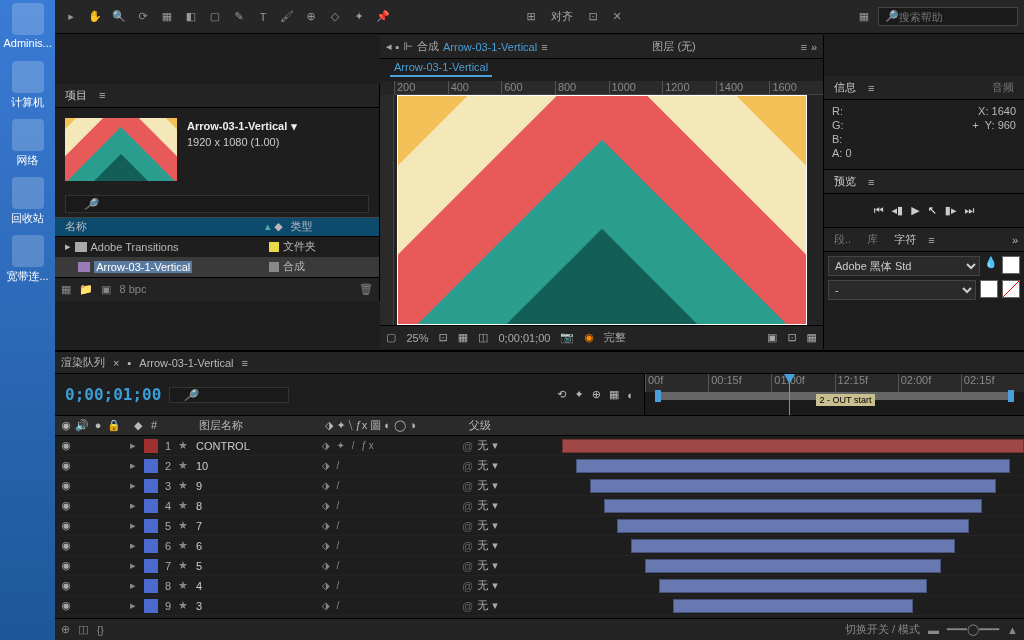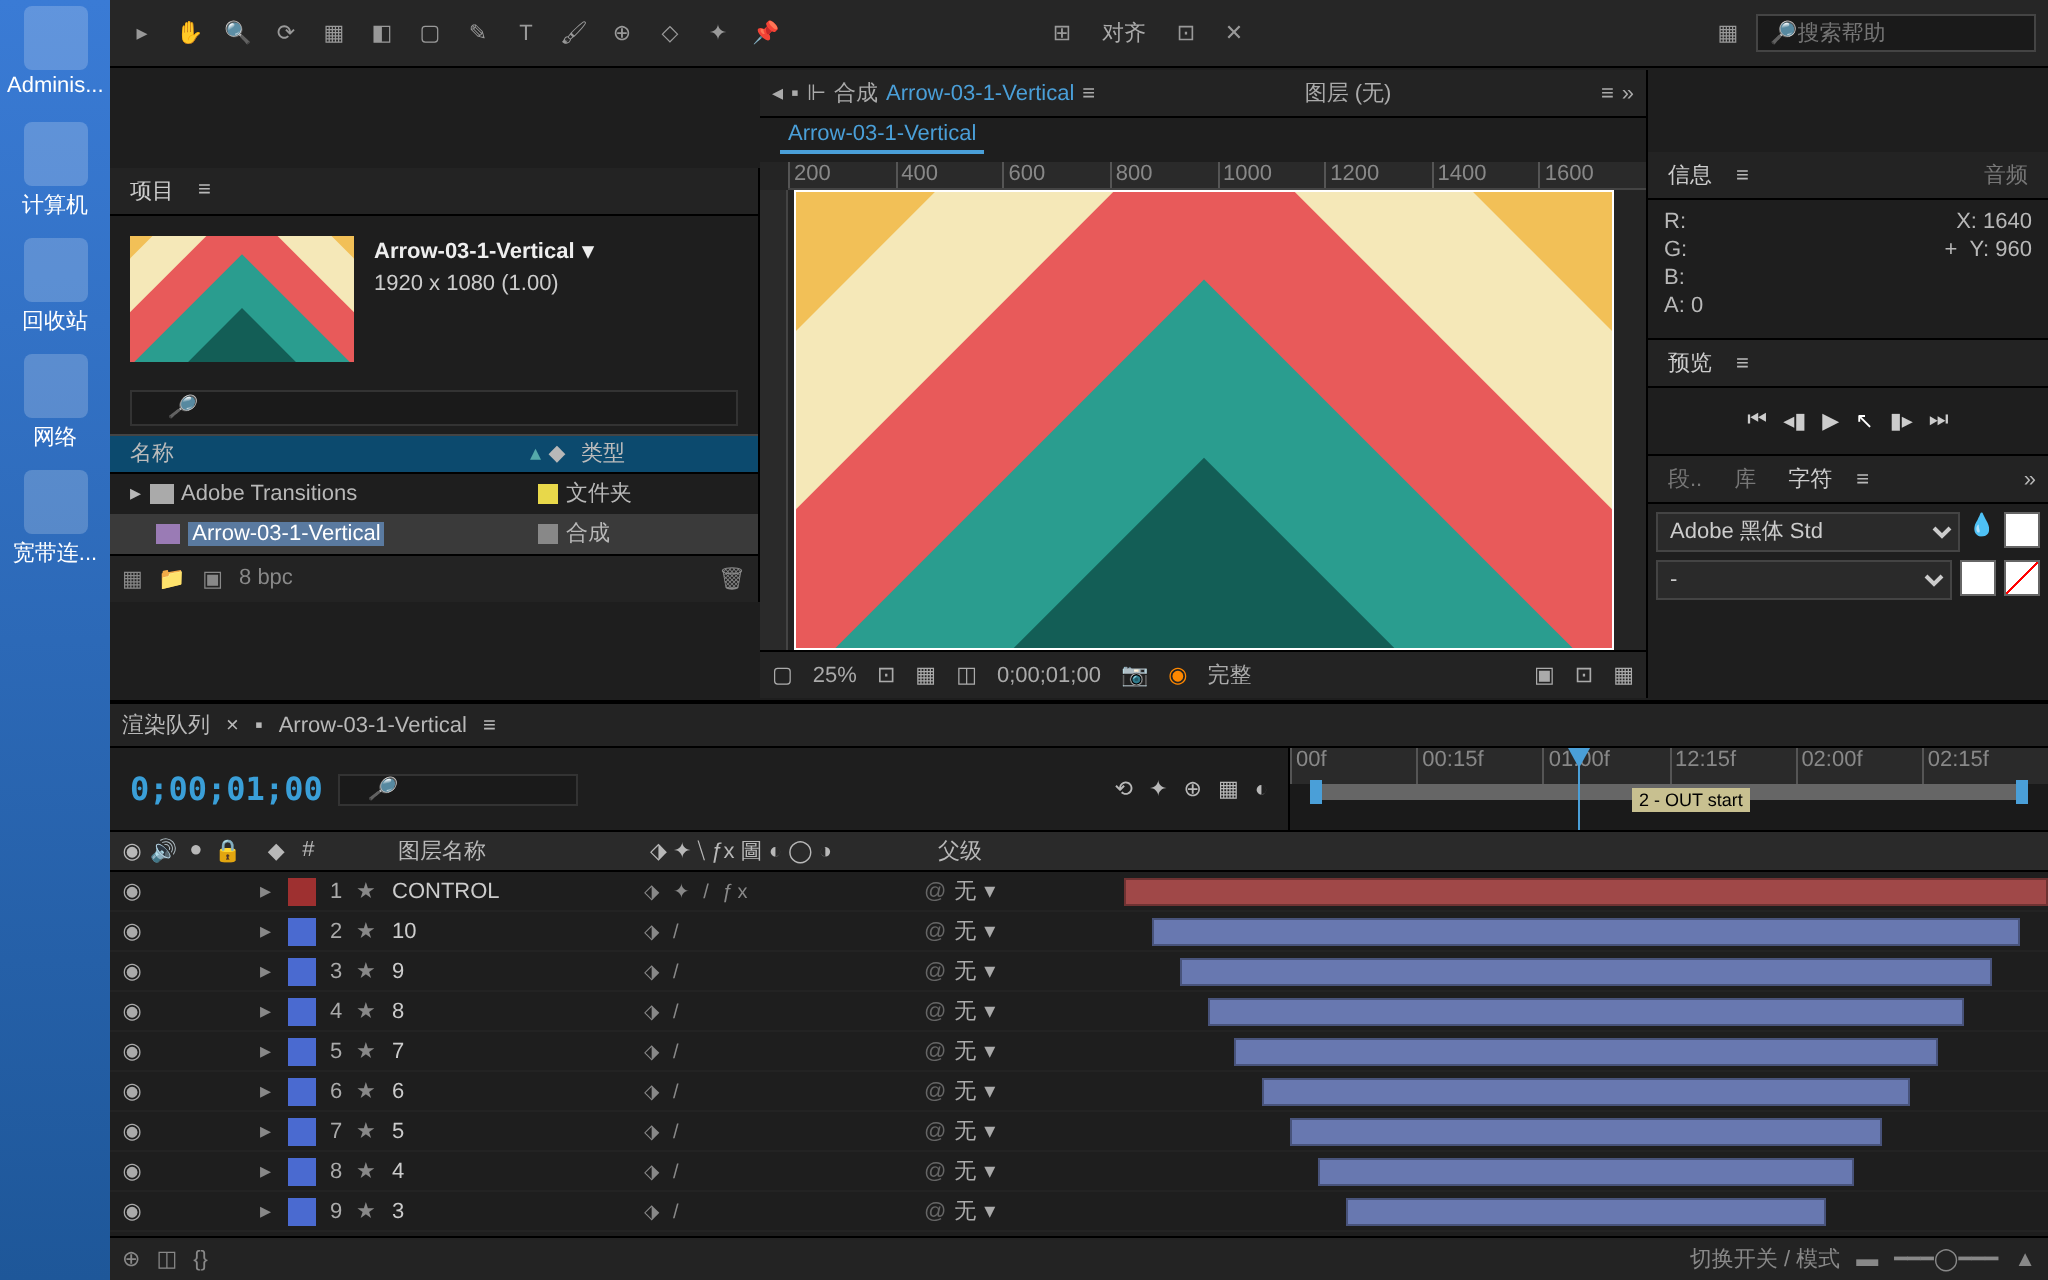--- a/index.html
+++ b/index.html
@@ -110,25 +110,25 @@
       <div class="desktop-icon">
         <div class="ico"></div>
         <div>Adminis...</div>
       </div>
       <div class="desktop-icon">
         <div class="ico"></div>
         <div>计算机</div>
       </div>
       <div class="desktop-icon">
         <div class="ico"></div>
-        <div>回收站</div>
+        <div>网络</div>
       </div>
       <div class="desktop-icon">
         <div class="ico"></div>
-        <div>网络</div>
+        <div>回收站</div>
       </div>
       <div class="desktop-icon">
         <div class="ico"></div>
         <div>宽带连...</div>
       </div>
     </div>
 </div>
 
 <div class="app">
   <div class="toolbar">

